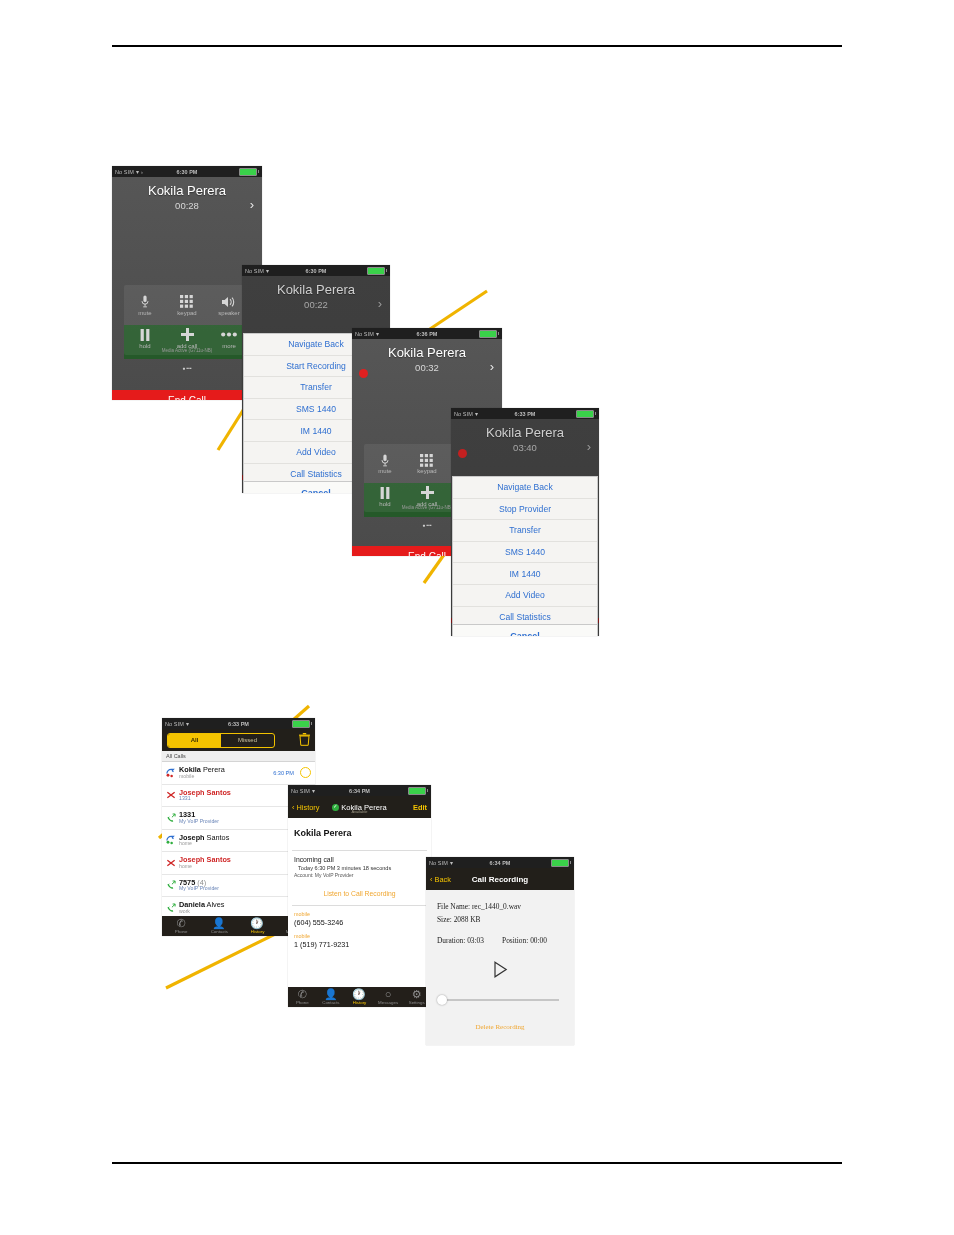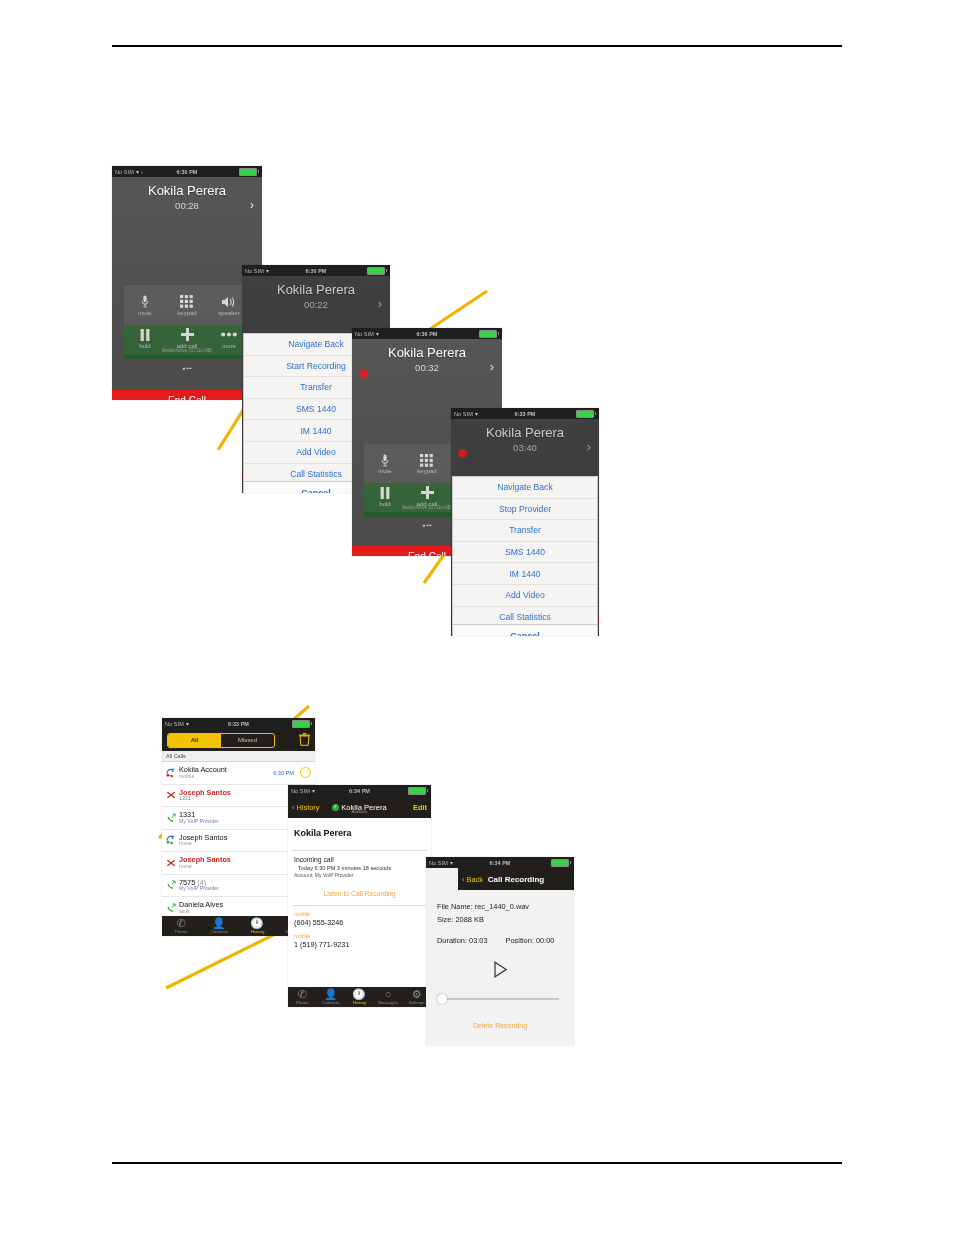--- a/index.html
+++ b/index.html
@@ -67,21 +67,21 @@
   .seg .off{background:transparent;color:#c8c0a0;}
   .trash{margin-left:auto;color:#f5c400;font-size:12px;line-height:1;}
   .sec-head{background:#efefef;border-bottom:1px solid #d4d4d4;font-size:5.5px;
             color:#4a4a4a;padding:2px 4px;}
   .calls{background:#fff;}
   .callrow{height:21.5px;border-bottom:1px solid #e6e6e6;display:flex;align-items:center;
            padding:0 4px;gap:3px;position:relative;}
   .ci{width:10px;height:12px;display:flex;align-items:center;justify-content:center;font-size:9px;}
   .c-txt{flex:1;line-height:1.05;}
   .c-name{font-size:7.3px;color:#111;}
-  .c-name b{font-weight:normal;}
+  .c-name b{font-weight:bold;}
   .c-name .red{color:#cf2626;font-weight:bold;}
   .c-sub{font-size:5.2px;color:#9a9a9a;}
   .c-sub.blue{color:#6b86b8;}
   .c-time{font-size:5.6px;color:#2f6fd0;white-space:nowrap;}
   .rec-badge{width:9px;height:9px;border-radius:50%;border:1.2px solid #f5c400;
              display:inline-block;margin-left:3px;}
   .tabbar{position:absolute;left:0;right:0;bottom:0;height:20px;background:#231f1a;
           display:flex;align-items:center;}
   .tab{flex:1;text-align:center;color:#8e8e8e;}
   .tab .tg{font-size:11px;line-height:11px;}
@@ -102,23 +102,23 @@
   .cd-block{padding:5px 6px;}
   .cd-l1{font-size:6.8px;color:#222;}
   .cd-l2{font-size:5.6px;color:#333;margin-top:2px;padding-left:4px;}
   .cd-l3{font-size:5px;color:#555;margin-top:1px;}
   .listen{color:#f0a732;font-size:6.8px;text-align:center;padding:7px 0 8px 0;}
   .ph-lbl{color:#f0a732;font-size:5.4px;}
   .ph-num{color:#111;font-size:7.2px;margin-top:1px;}
 
   
   .rec-nav{background:#221f1a;height:22px;display:flex;align-items:center;
-           padding:0 4px;color:#f5c400;font-size:7.4px;position:relative;margin-left:32px;}
+           padding:0 4px;color:#f5c400;font-size:7.4px;position:relative;}
   .rec-title{position:absolute;left:0;right:0;text-align:center;color:#fff;font-size:8px;font-weight:bold;}
-  .rec-body{background:#f2f2f2;height:100%;padding:12px 11px 0 11px;box-sizing:border-box;}
+  .rec-body{background:#f2f2f2;height:100%;padding:12px 11px 0 11px;box-sizing:border-box;font-family:Liberation Serif, serif;}
   .rec-line{font-size:7.4px;color:#1c1c1c;margin-bottom:4px;}
   .rec-dur{font-size:7.4px;color:#1c1c1c;margin-top:12px;display:flex;gap:18px;}
   .playbtn{text-align:center;margin-top:16px;font-size:15px;color:#333;line-height:1;}
   .slider{margin-top:14px;position:relative;height:10px;}
   .slider .track{position:absolute;left:4px;right:4px;top:4px;height:1.5px;background:#c6c6c6;}
   .slider .knob{position:absolute;left:0px;top:0;width:10px;height:10px;border-radius:50%;
                 background:#fff;box-shadow:0 0 2px rgba(0,0,0,.4);}
   .delete-rec{text-align:center;color:#f0a732;font-size:7px;margin-top:18px;}
 
   
@@ -398,21 +398,21 @@
     <div class="calls">
       <div class="callrow">
         <div class="ci">
           <svg width="11" height="10" viewBox="0 0 11 10">
               <path d="M1 5.6C1 3 3 1 5.6 1l2.6 0-1.3 1.4 1.3 1.3" stroke="#2f6fd0" stroke-width="1.3" fill="none"></path>
               <circle cx="2.2" cy="7.4" r="1.6" fill="#cf2626"></circle>
               <circle cx="6.2" cy="8.2" r="1.4" fill="#cf2626"></circle>
             </svg>
         </div>
         <div class="c-txt">
-          <div class="c-name"><b>Kokila</b><span> Account</span></div>
+          <div class="c-name"><b>Kokila</b><span> Perera</span></div>
           <div class="c-sub">mobile</div>
         </div>
         <div class="c-time">6:30 PM</div>
         <span class="rec-badge"></span>
       </div>
       <div class="callrow">
         <div class="ci">
           <svg width="11" height="10" viewBox="0 0 11 10">
               <path d="M1.5 2l8 6M9.5 2l-8 6" stroke="#cf2626" stroke-width="1.5"></path>
             </svg>

